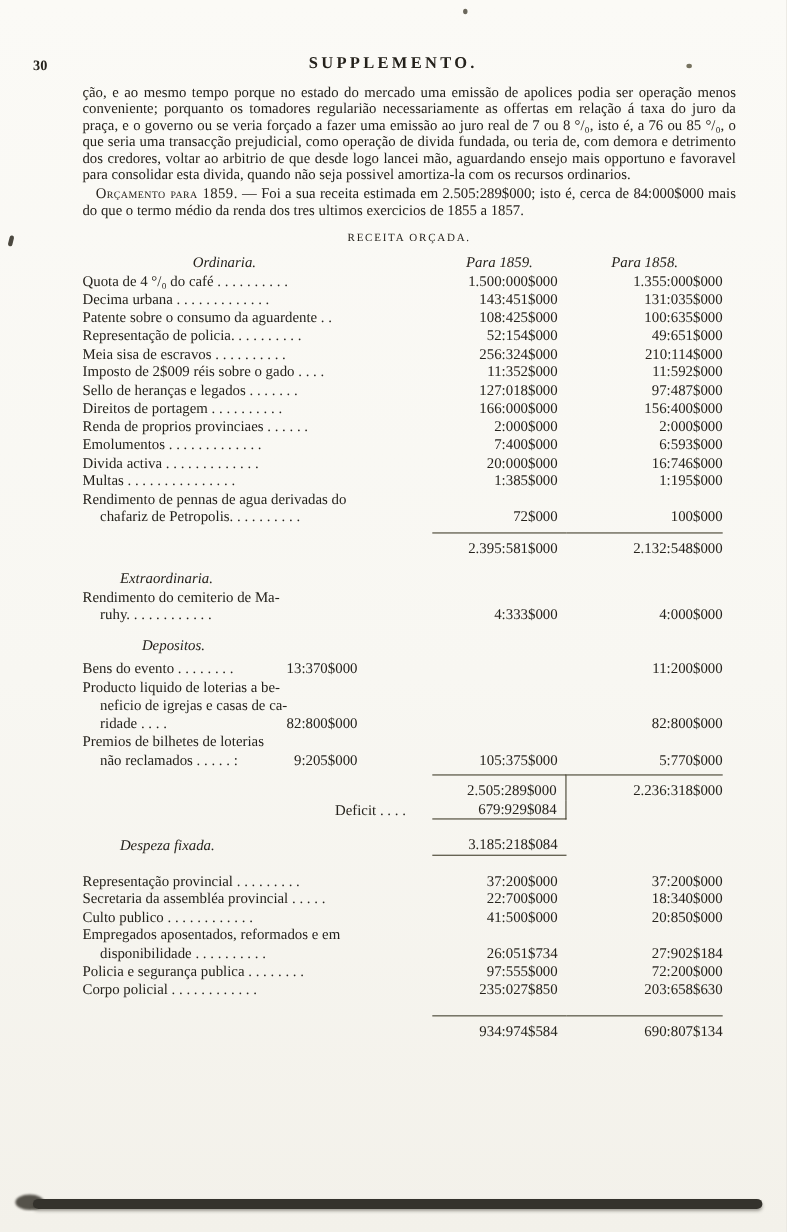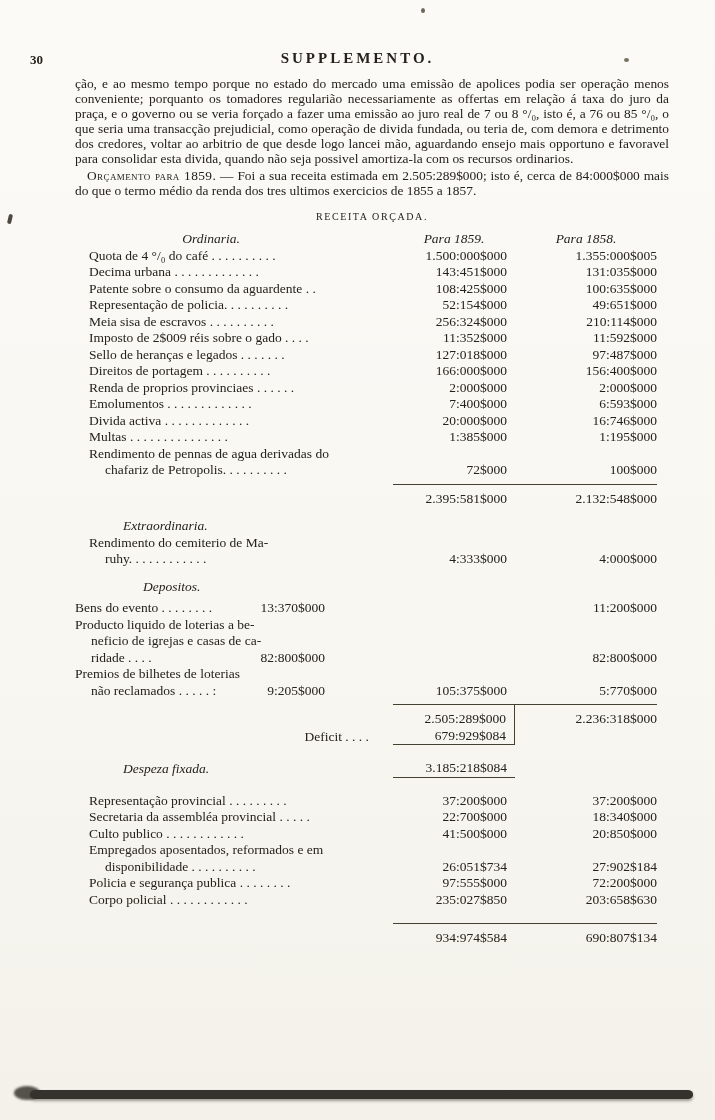--- a/index.html
+++ b/index.html
@@ -22,21 +22,21 @@
   .content { position:absolute; left:75px; top:76px; width:594px; }
   p.body { font-size:13.4px; line-height:15px; text-align:justify; }
   p.p2 { margin-top:2px; text-indent:12px; }
   .lead { font-variant:small-caps; letter-spacing:.4px; }
 
   .section-title { text-align:center; margin-top:13px; font-size:10px; letter-spacing:1.6px; }
 
   
   .table { margin-top:9px; font-size:13.5px; }
   .row { display:grid; grid-template-columns:238px 80px 122px 142px; align-items:end; line-height:16.5px; }
-  .lbl { grid-column:1/3; white-space:nowrap; overflow:hidden;margin-left:14px; }
+  .lbl { grid-column:1/3; white-space:nowrap; overflow:hidden; }
   .lbl .l2 { padding-left:16px; }
   .dep { grid-column:1/3; width:250px; white-space:nowrap; }
   .dep .dline.ind { padding-left:16px; }
   .dep .flexline { display:flex; justify-content:space-between; }
   .a { grid-column:3; text-align:right; padding-right:8px; white-space:nowrap; }
   .b { grid-column:4; text-align:right; white-space:nowrap; }
   .hdr { font-style:italic; }
   .lblhdr { text-align:center; padding-right:60px; }
   .ahdr { text-align:center; padding-right:0; }
   .bhdr { text-align:center; }
@@ -80,21 +80,21 @@
 
       <div class="row">
         <div class="lbl hdr lblhdr">Ordinaria.</div>
         <div class="a hdr ahdr">Para 1859.</div>
         <div class="b hdr bhdr">Para 1858.</div>
       </div>
 
       <div class="row">
         <div class="lbl">Quota de 4 °/₀ do café . . . . . . . . . .</div>
         <div class="a">1.500:000$000</div>
-        <div class="b">1.355:000$005</div>
+        <div class="b">1.355:000$000</div>
       </div>
       <div class="row">
         <div class="lbl">Decima urbana . . . . . . . . . . . . .</div>
         <div class="a">143:451$000</div>
         <div class="b">131:035$000</div>
       </div>
       <div class="row">
         <div class="lbl">Patente sobre o consumo da aguardente . .</div>
         <div class="a">108:425$000</div>
         <div class="b">100:635$000</div>

